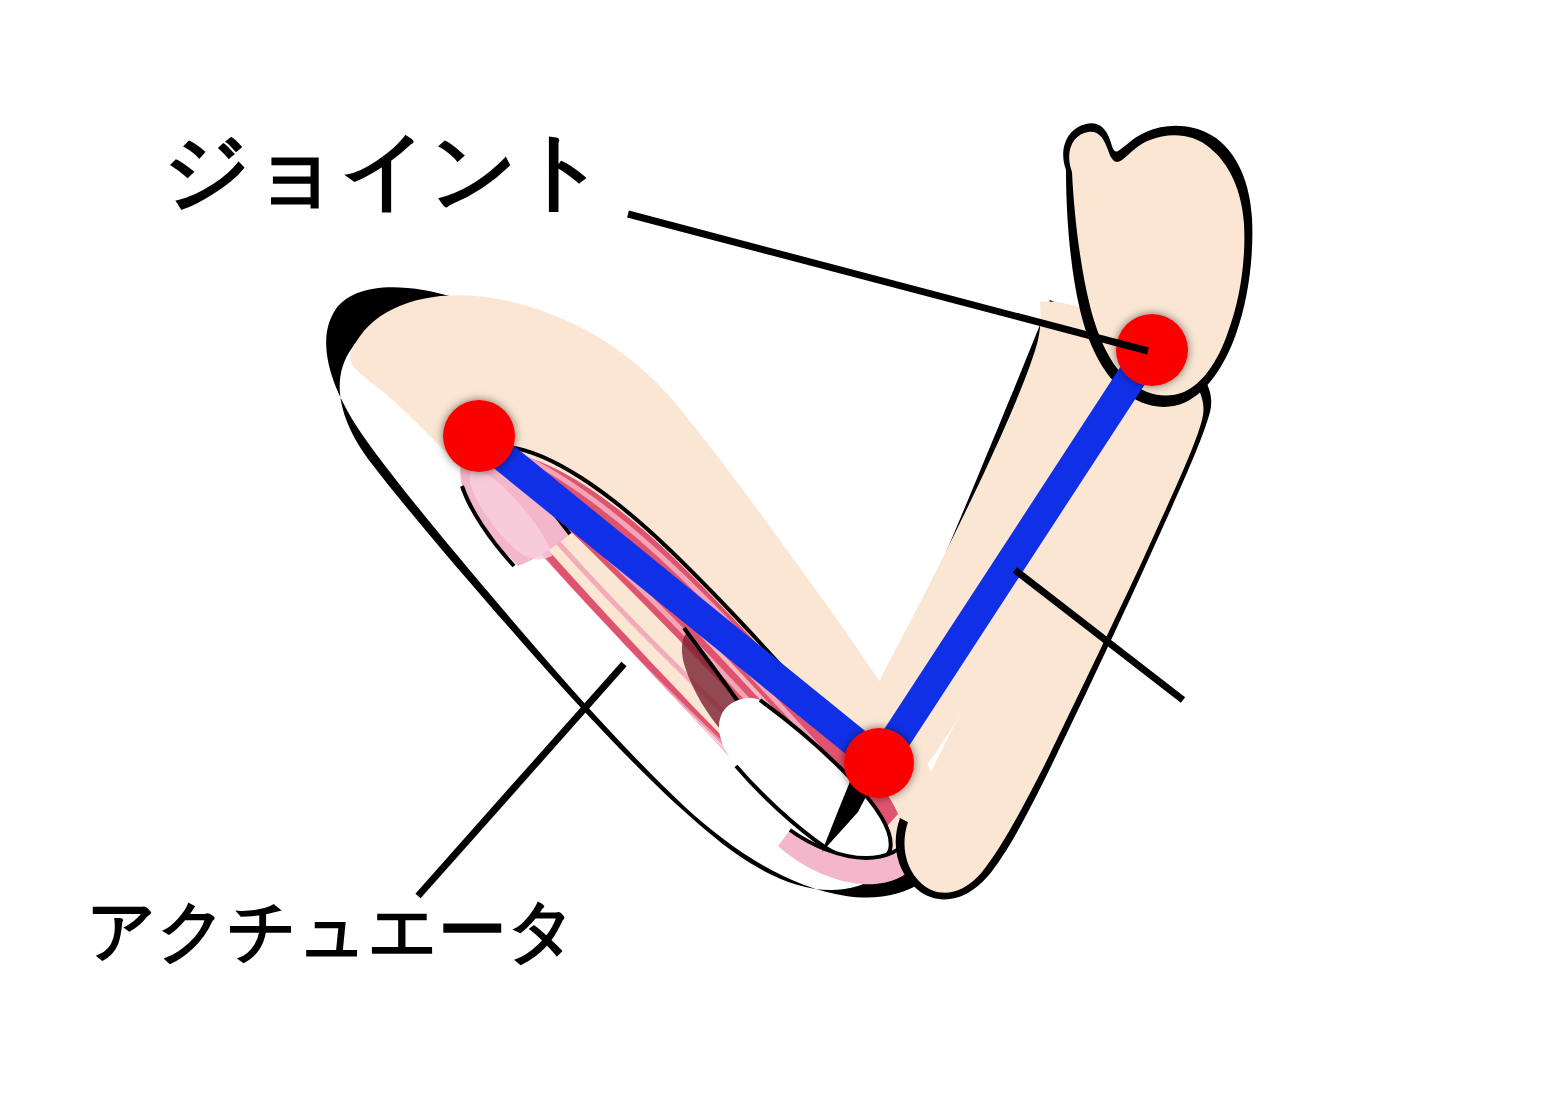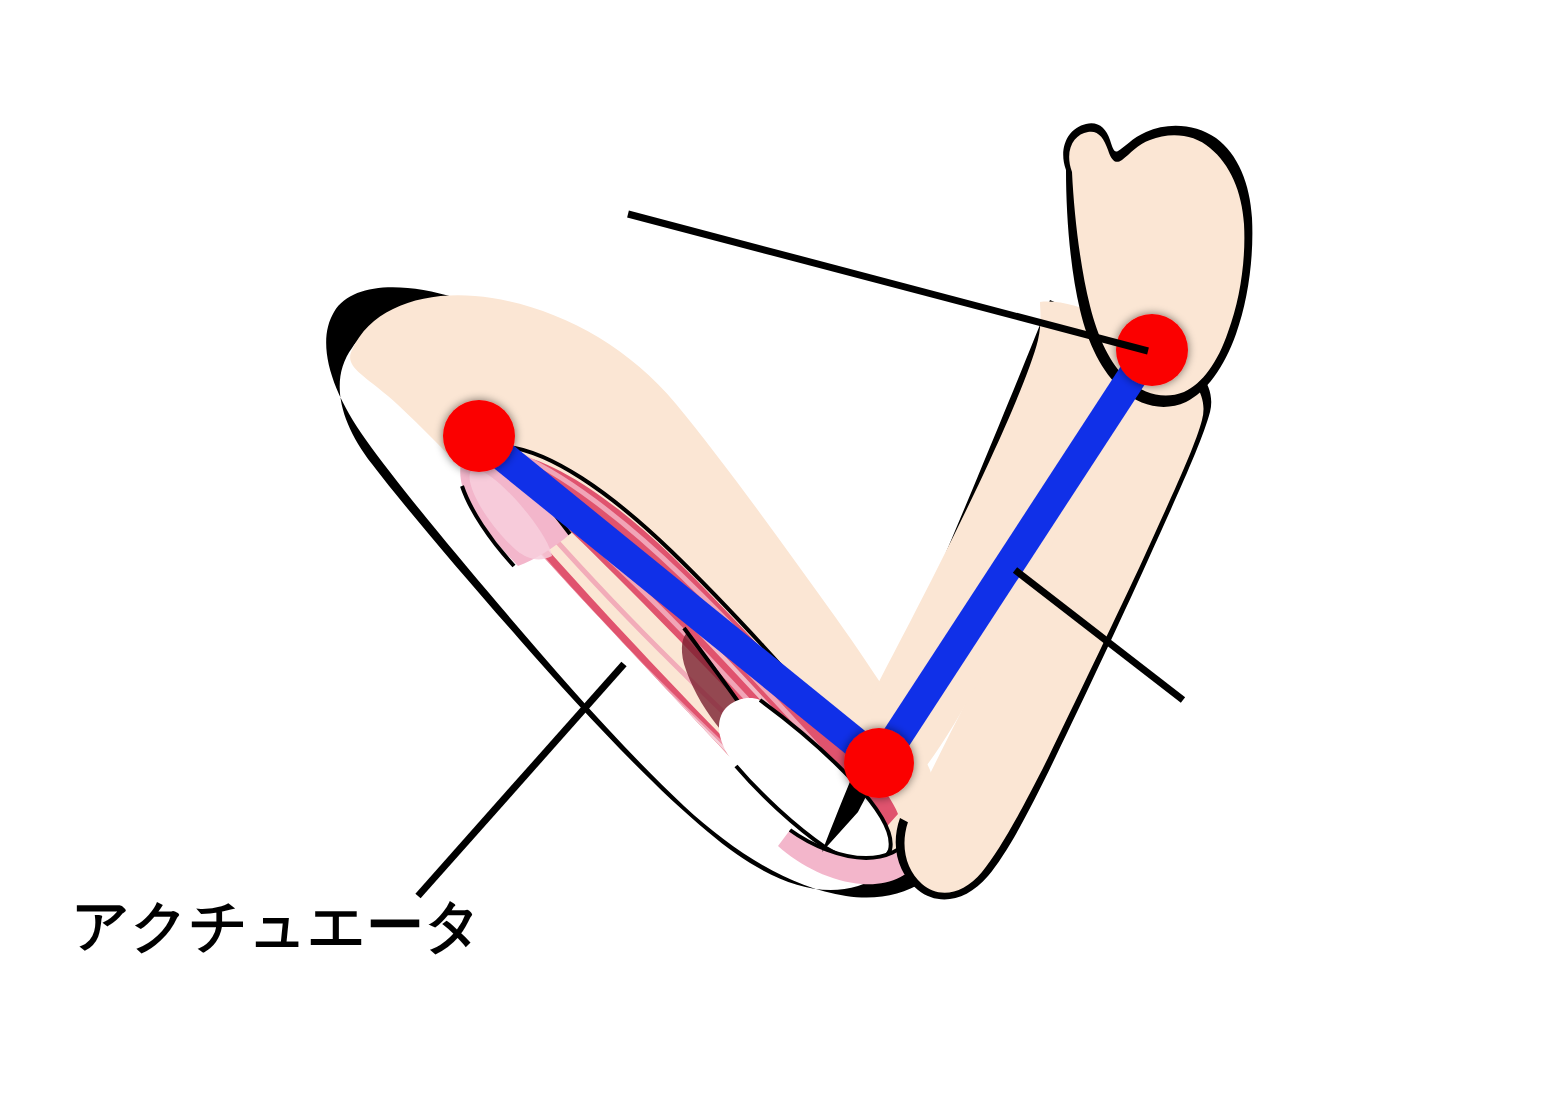--- a/index.html
+++ b/index.html
@@ -39,23 +39,23 @@
     left: 163px;
     top: 127px;
     font-size: 86px;
   }
   #label-link {
     left: 1185px;
     top: 671px;
     font-size: 86px;
   }
   #label-actuator {
-    left: 72px;
+    left: 87px;
     top: 897px;
-    font-size: 57px;
+    font-size: 68px;
   }
 </style>
 </head>
 <body>
 
 <div id="stage">
 
   <svg id="diagram-svg" viewBox="0 0 1556 1097">
     <defs>
       <filter id="softshadow" x="-60%" y="-60%" width="220%" height="220%">
@@ -304,17 +304,18 @@
       <circle cx="879" cy="763" r="35" fill="#FB0000" filter="url(#softshadow)"></circle>
     </g>
 
     <g stroke="#000000" stroke-width="7" stroke-linecap="butt">
       <line x1="628" y1="214" x2="1148" y2="351"></line>
       <line x1="1015" y1="570" x2="1183" y2="700"></line>
       <line x1="418" y1="896" x2="624" y2="664"></line>
     </g>
   </svg>
 
+  <div class="label" id="label-joint">ジョイント</div>
 
 
   <div class="label" id="label-actuator">アクチュエータ</div>
 
 </div>
 
 </body></html>

